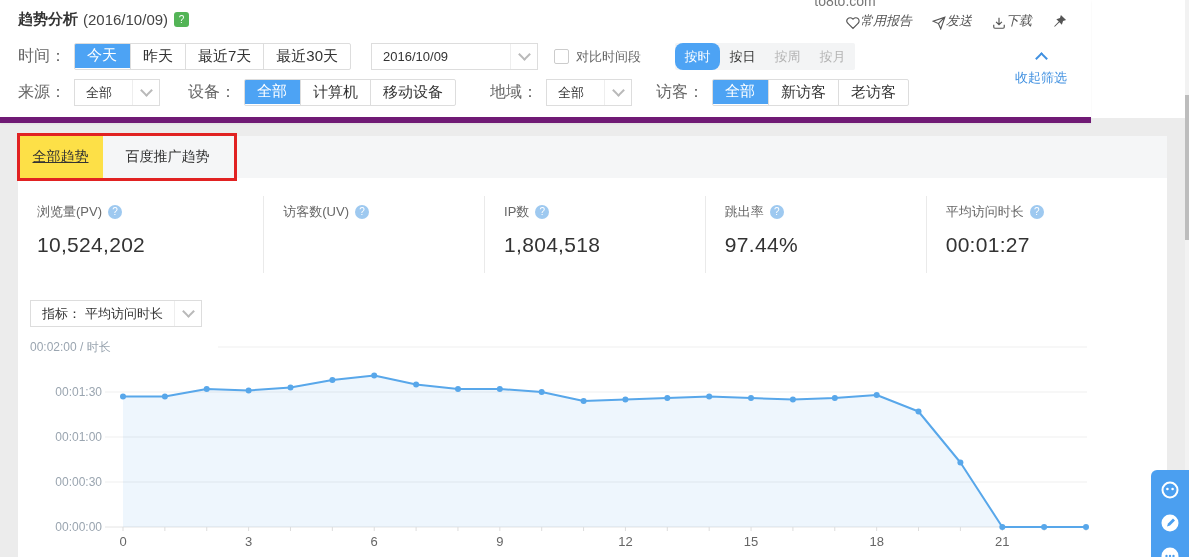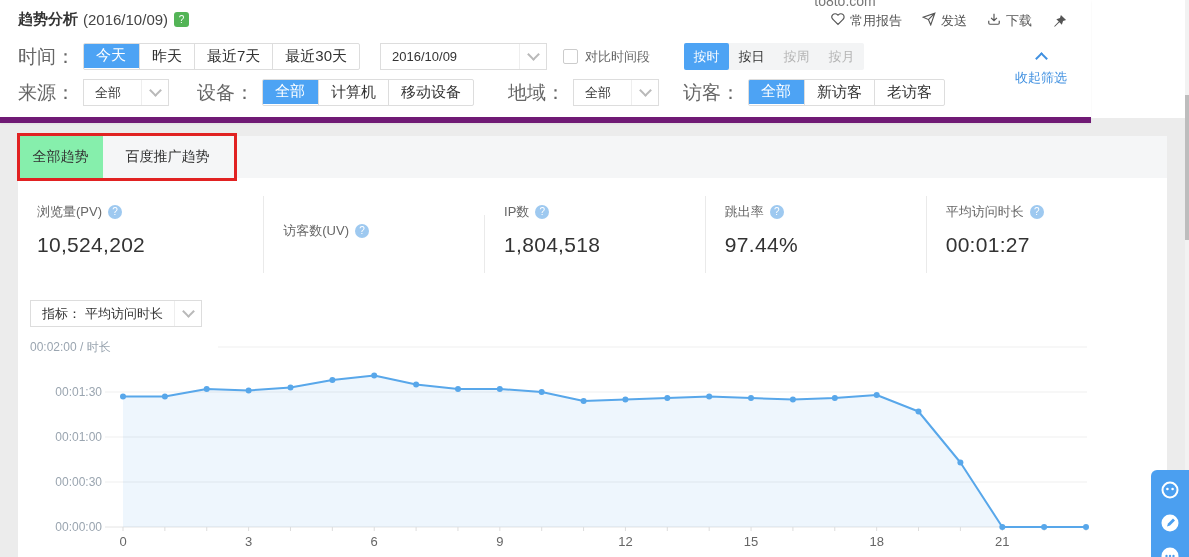--- a/index.html
+++ b/index.html
@@ -8,61 +8,61 @@
   
   .watermark{position:absolute;top:-7px;left:775px;width:140px;text-align:center;color:#777;font-size:14px;z-index:5;}
   .header-area{position:absolute;top:0;left:0;width:1091px;height:117px;background:#fff;
                border-bottom:6px solid #701a75;box-shadow:0 1px 2px rgba(0,0,0,.05);z-index:4;}
   .title-row{position:absolute;top:10px;left:18px;display:flex;align-items:center;font-size:15px;color:#333;}
   .title{font-weight:bold;}
   .subtitle{margin-left:5px;color:#444;}
   .help-badge{margin-left:6px;width:15px;height:15px;border-radius:3px;background:#53b456;color:#fff;
               font-size:10px;line-height:15px;text-align:center;}
   .actions{position:absolute;top:12px;right:24px;display:flex;align-items:center;gap:20px;color:#555;font-size:13px;}
-  .action{display:flex;align-items:flex-start;gap:5px;cursor:pointer;}
+  .action{display:flex;align-items:flex-end;cursor:pointer;font-style:italic;}
   .action svg{display:block;}
   
-  .flabel{color:#666;font-size:19px;margin-right:8px;white-space:nowrap;}
+  .flabel{color:#666;font-size:16px;margin-right:8px;white-space:nowrap;}
   .frow{position:absolute;left:18px;height:27px;display:flex;align-items:center;}
   .row1{top:43px;} .row2{top:79px;}
   .seg{display:flex;height:27px;border:1px solid #ddd;border-radius:2px;background:#fff;box-sizing:border-box;overflow:hidden;}
   .seg .opt{display:flex;align-items:center;justify-content:center;padding:0 12px;font-size:15px;color:#333;
             border-left:1px solid #ddd;cursor:pointer;white-space:nowrap;box-sizing:border-box;height:100%;}
   .seg .opt:first-child{border-left:none;}
   .seg .opt.sel{background:#4da3f4;color:#fff;margin:-1px 0 -1px -1px;padding:1px 13px;}
   .select{display:flex;align-items:center;height:27px;border:1px solid #ddd;border-radius:0;background:#fff;
           box-sizing:border-box;cursor:pointer;}
   .select .val{padding:0 11px;font-size:13px;color:#333;flex:1;white-space:nowrap;}
   .chev-cell{width:26px;align-self:stretch;display:flex;align-items:center;justify-content:center;border-left:1px solid #eee;}
   .chev{width:7px;height:7px;border-right:2px solid #b9b9b9;border-bottom:2px solid #b9b9b9;
         transform:rotate(45deg);margin-top:-4px;}
   .checkbox{width:13px;height:13px;border:1px solid #ccc;border-radius:2px;background:#fff;margin:0 7px 0 16px;cursor:pointer;}
   .cmp-label{color:#666;font-size:13px;}
   .seg2{display:flex;height:27px;background:#f3f4f5;border-radius:2px;margin-left:34px;}
   .seg2 .opt{width:45px;display:flex;align-items:center;justify-content:center;font-size:13px;color:#333;cursor:pointer;}
-  .seg2 .opt.sel{background:#4da3f4;color:#fff;border-radius:2px;}
+  .seg2 .opt.sel{background:#4da3f4;color:#fff;border-radius:8px;}
   .seg2 .opt.dis{color:#b3b3b3;cursor:default;}
   .collapse-link{position:absolute;top:50px;right:24px;display:flex;align-items:center;gap:6px;
                  color:#4090e0;font-size:13px;cursor:pointer;z-index:6;flex-direction:column;}
   .chev-up{width:7px;height:7px;border-right:2px solid #4090e0;border-bottom:2px solid #4090e0;
            transform:rotate(-135deg);margin-top:4px;}
   
   .lower-bg{position:absolute;top:118px;left:0;width:1189px;height:439px;background:#ececec;}
   .card{position:absolute;left:18px;top:136px;width:1149px;height:421px;background:#fff;}
   .tabbar{height:42px;background:#f5f6f7;display:flex;}
   .tab{display:flex;align-items:center;justify-content:center;font-size:14px;color:#333;cursor:pointer;}
-  .tab.sel{background:#86efac;}
+  .tab.sel{background:#fde047;text-decoration:underline;}
   .tab.t1{width:85px;} .tab.t2{width:129px;}
   .annotation{position:absolute;left:17px;top:133px;width:220px;height:48px;border:3px solid #e12222;
               box-sizing:border-box;z-index:30;pointer-events:none;}
   
   .metrics{position:absolute;left:18px;top:196px;width:1149px;display:flex;z-index:6;}
   .mcol{box-sizing:border-box;padding:7px 0 16px 19px;border-right:1px solid #eaeaea;}
   .mcol:last-child{border-right:none;}
-  .mcol.c1{width:251px;} .mcol.c2{width:225px;margin-top:19px;} .mcol.c3{width:225px;} .mcol.c4{width:225px;} .mcol.c5{width:245px;}
+  .mcol.c1{width:251px;} .mcol.c2{width:225px;} .mcol.c3{width:225px;} .mcol.c4{width:225px;} .mcol.c5{width:245px;}
   .mlabel{display:flex;align-items:center;gap:6px;font-size:13px;color:#666;}
   .qicon{width:14px;height:14px;border-radius:50%;background:#9ec9f0;color:#fff;font-size:10px;
          line-height:14px;text-align:center;cursor:pointer;}
   .mvalue{margin-top:12px;font-size:21px;color:#333;letter-spacing:.3px;}
   
   .metric-dropdown{position:absolute;left:30px;top:300px;z-index:6;}
   .metric-dropdown .val{display:flex;gap:4px;}
   #trend-svg{position:absolute;left:18px;top:336px;z-index:5;font-family:inherit;}
   
   .sb-track{position:absolute;right:0;top:0;width:4px;height:557px;background:#f2f2f2;z-index:20;}

